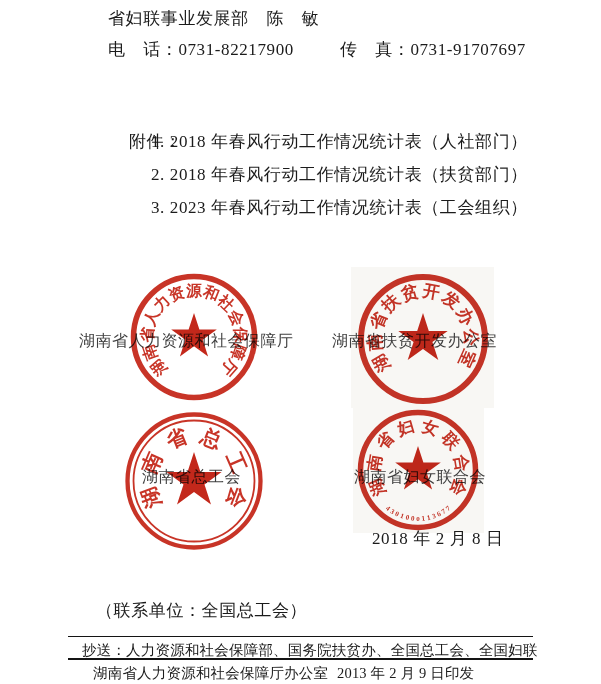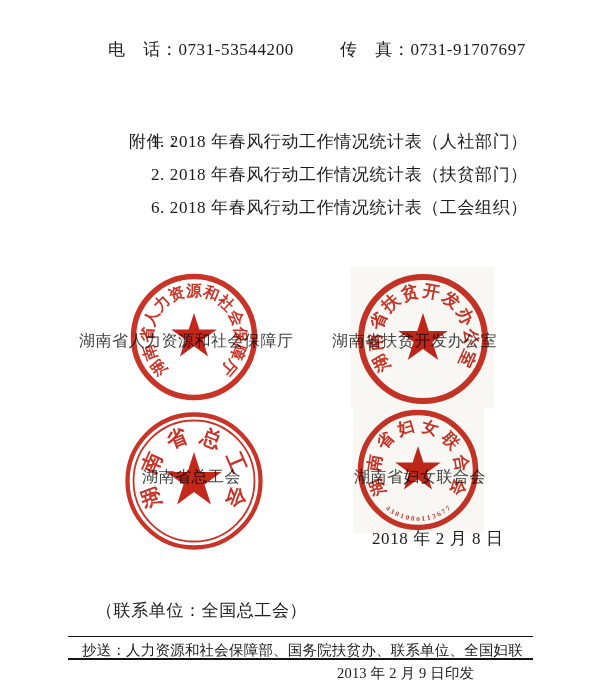--- a/index.html
+++ b/index.html
@@ -12,27 +12,28 @@
   .rule{position:absolute;background:#141414}
   .backdrop{position:absolute;background:#f8f7f4}
   .seal{position:absolute;mix-blend-mode:multiply;opacity:0.95}
   .seal text{font-family:"Liberation Serif","DejaVu Serif",serif;font-weight:bold}
 </style>
 </head>
 <body>
 
 <div class="page">
 
-  <div class="t" style="left:108px;top:40px"><span>电　话：</span><span>0731-53544200</span></div>
+  <div class="t" style="left:108px;top:9px">省妇联事业发展部　陈　敏</div>
+  <div class="t" style="left:108px;top:40px"><span>电　话：</span><span>0731-82217900</span></div>
   <div class="t" style="left:340px;top:40px"><span>传　真：</span><span>0731-91707697</span></div>
 
   <div class="t" style="left:129px;top:132px">附件：</div>
   <div class="t" style="left:151px;top:132px">1. 2018 年春风行动工作情况统计表（人社部门）</div>
   <div class="t" style="left:151px;top:165px">2. 2018 年春风行动工作情况统计表（扶贫部门）</div>
-  <div class="t" style="left:151px;top:198px">6. 2018 年春风行动工作情况统计表（工会组织）</div>
+  <div class="t" style="left:151px;top:198px">3. 2023 年春风行动工作情况统计表（工会组织）</div>
 
   <div class="backdrop" style="left:351px;top:267px;width:143px;height:141px"></div>
   <div class="backdrop" style="left:353px;top:406px;width:131px;height:127px"></div>
 
   <div class="t overlay" style="left:79px;top:331px">湖南省人力资源和社会保障厅</div>
   <div class="t overlay" style="left:332px;top:331px">湖南省扶贫开发办公室</div>
   <div class="t overlay" style="left:142px;top:467px">湖南省总工会</div>
   <div class="t overlay" style="left:354px;top:467px">湖南省妇女联合会</div>
 
   <svg class="seal" style="left:109px;top:252px" width="170" height="170" viewBox="0 0 170 170">
@@ -101,17 +102,18 @@
       <text x="106.0" y="129.3" fill="#c5291b" font-size="7" text-anchor="middle" dominant-baseline="central" transform="rotate(334.7 106.0 129.3)">6</text>
       <text x="110.7" y="126.7" fill="#c5291b" font-size="7" text-anchor="middle" dominant-baseline="central" transform="rotate(328.3 110.7 126.7)">7</text>
       <text x="115.2" y="123.6" fill="#c5291b" font-size="7" text-anchor="middle" dominant-baseline="central" transform="rotate(322.0 115.2 123.6)">7</text>
     </svg>
 
   <div class="t" style="left:372px;top:529px">2018 年 2 月 8 日</div>
 
   <div class="t" style="left:96px;top:601px">（联系单位：全国总工会）</div>
 
   <div class="rule" style="left:68px;top:636px;width:465px;height:1.4px"></div>
-  <div class="t small" style="left:82px;top:640px">抄送：人力资源和社会保障部、国务院扶贫办、联系单位、全国妇联</div>
+  <div class="t small" style="left:82px;top:640px">抄送：人力资源和社会保障部、国务院扶贫办、全国总工会、全国妇联</div>
   <div class="rule" style="left:68px;top:658px;width:465px;height:2.4px"></div>
+  <div class="t small" style="left:93px;top:663px">湖南省人力资源和社会保障厅办公室</div>
   <div class="t small" style="left:337px;top:663px">2013 年 2 月 9 日印发</div>
 
 </div>
 
 </body></html>

